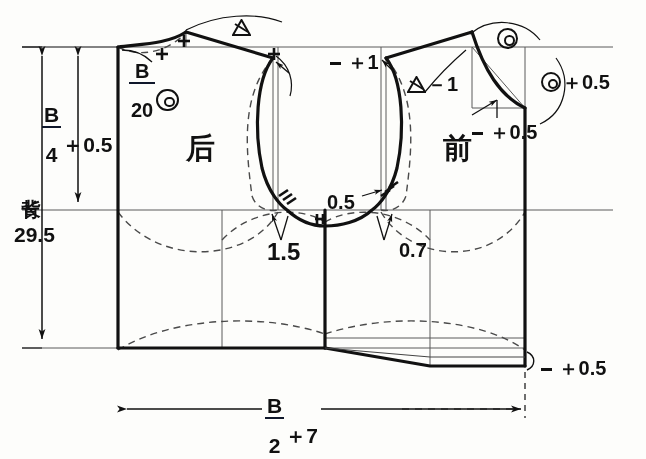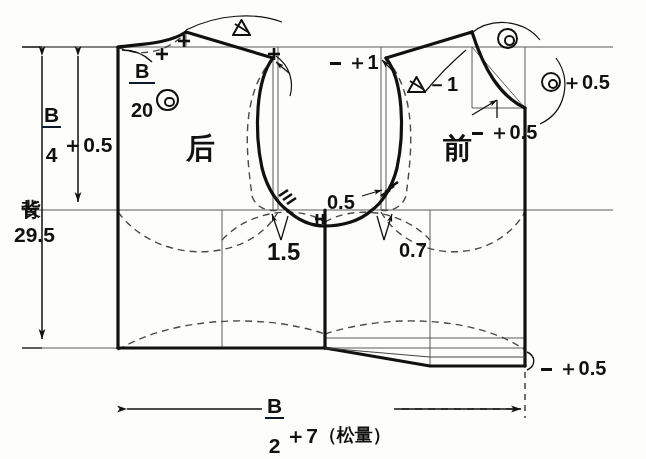--- a/index.html
+++ b/index.html
@@ -343,17 +343,16 @@
     <span>＋0.5</span>
   </div>
 
   <div class="lbl" style="left:262px; top:396px; font-size:21px; font-weight:700; background:#fdfdfb; padding:0 3px;">
     <span class="inline-row">
       <span class="frac">
         <span class="num">B</span>
         <span class="den">2</span>
       </span>
       <span>＋7</span>
-      <span class="cjk" style="font-size:18px;">（松量）</span>
     </span>
   </div>
 
 </div>
 
 </body></html>

